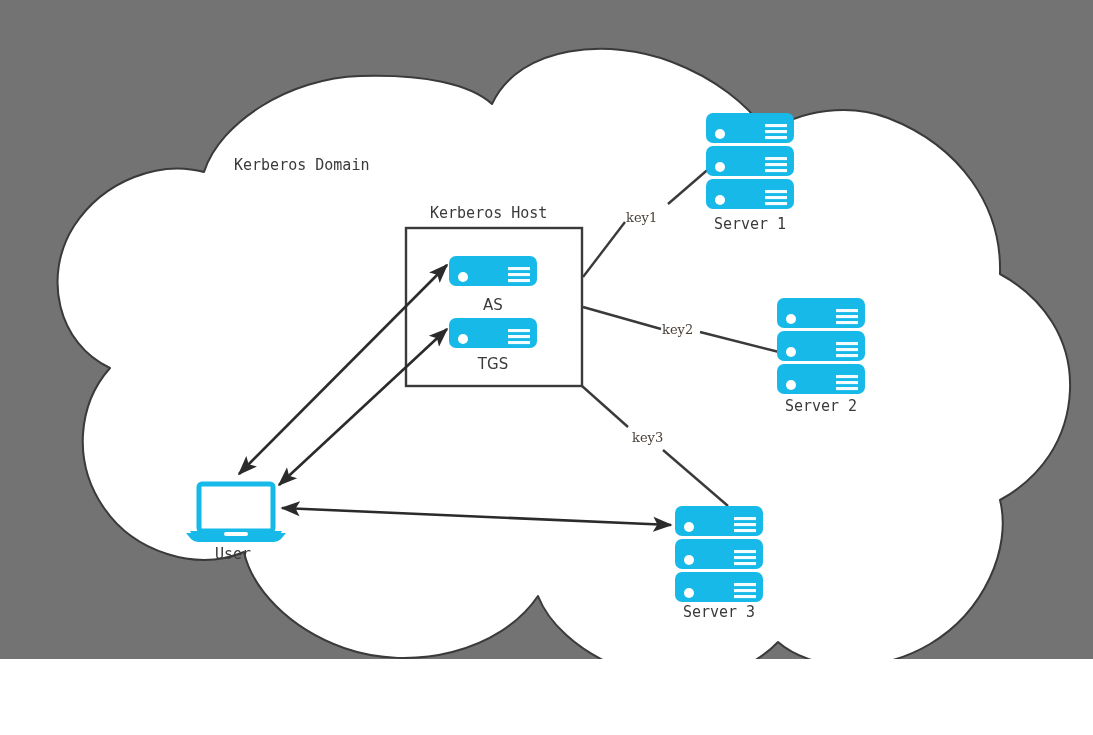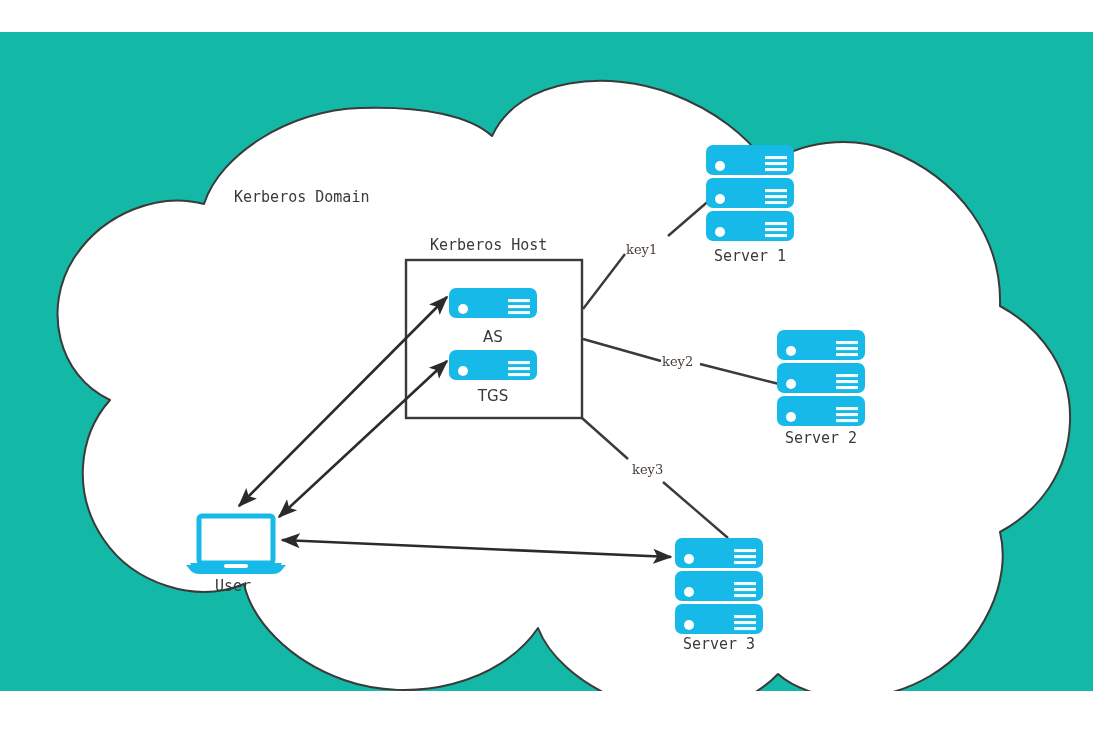--- a/index.html
+++ b/index.html
@@ -8,23 +8,22 @@
     padding: 0;
     background: #ffffff;
   }
   body {
     font-family: "DejaVu Sans Mono", monospace;
   }
   #canvas {
     position: relative;
     width: 1093px;
     height: 659px;
-    background: #14b8a6;
+    background: #737373;
     overflow: hidden;
-    margin-top: 32px;
   }
   #diagram-svg {
     position: absolute;
     left: 0;
     top: 0;
     width: 1093px;
     height: 735px;
   }
   .mono-label {
     font-family: "DejaVu Sans Mono", monospace;

